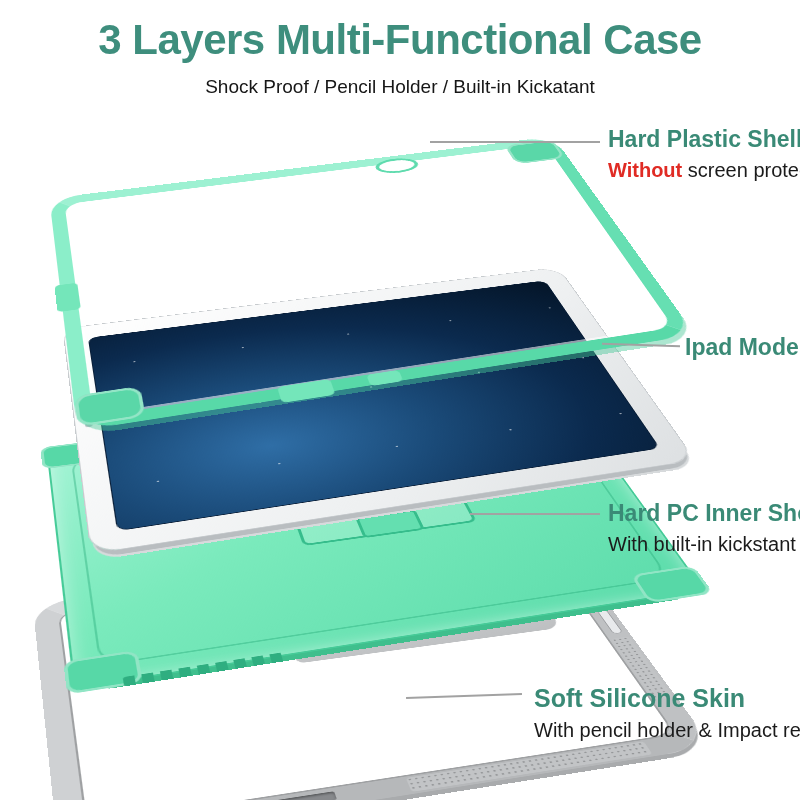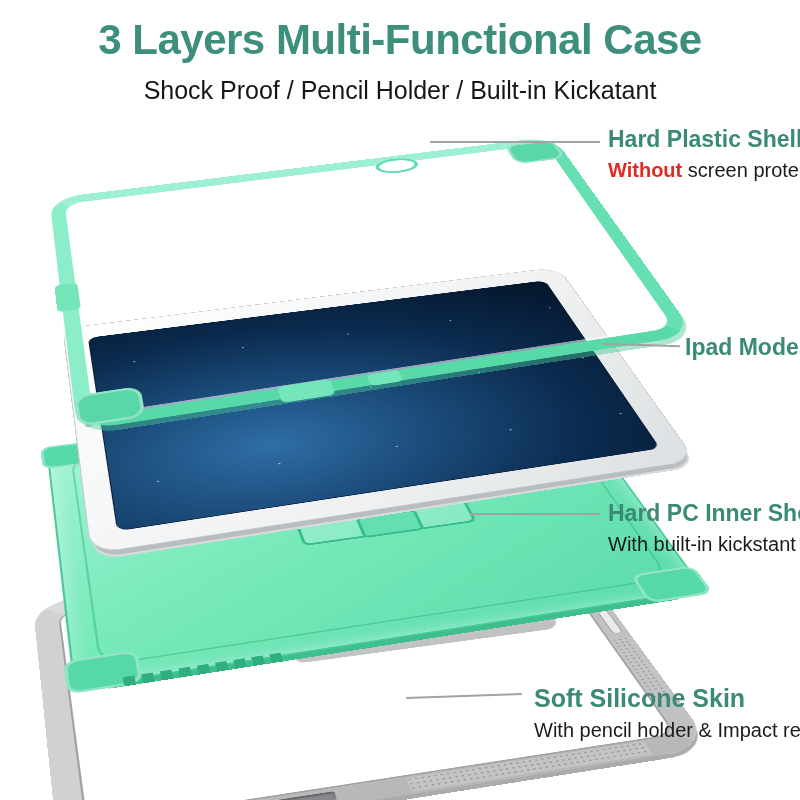--- a/index.html
+++ b/index.html
@@ -7,21 +7,21 @@
     position:relative;width:800px;height:800px;background:#ffffff;overflow:hidden;
     font-family:"Liberation Sans","DejaVu Sans",sans-serif;
   }
   
   .title{
     position:absolute;left:0;right:0;top:16px;text-align:center;
     font-size:42px;font-weight:bold;color:#3e8e7d;letter-spacing:-.5px;
   }
   .subtitle{
     position:absolute;left:0;right:0;top:76px;text-align:center;
-    font-size:25px;color:#161616;
+    font-size:19px;color:#161616;
   }
   
   .layer{
     position:absolute;
     transform:perspective(1400px) rotateX(55deg) rotateZ(-13.5deg);
   }
   .layer *{position:absolute;}
   
   .shell-frame{
     width:100%;height:100%;box-sizing:border-box;

